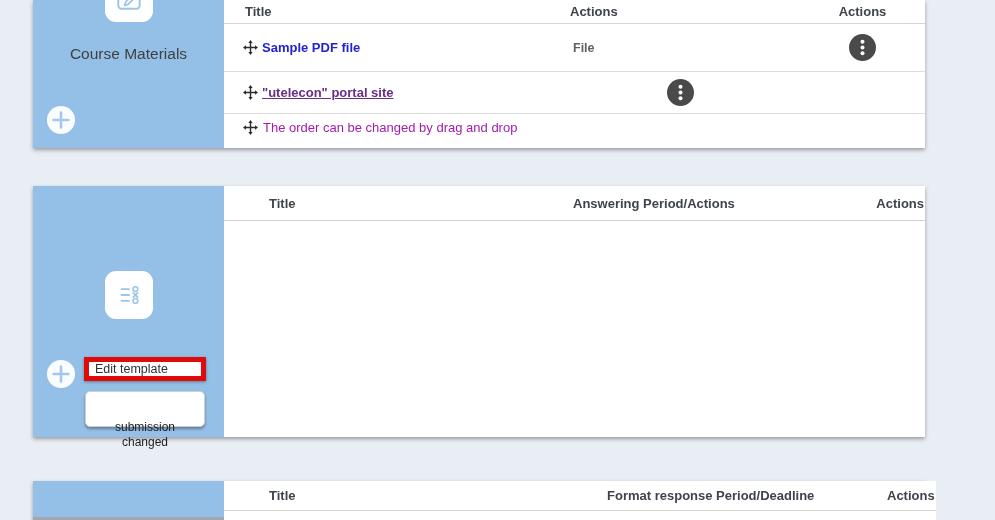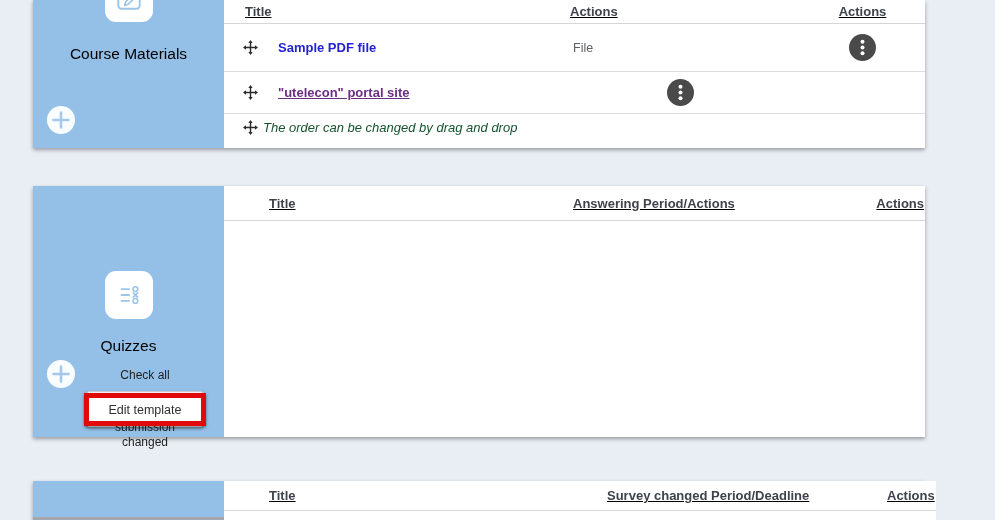--- a/index.html
+++ b/index.html
@@ -22,80 +22,79 @@
   .content{flex:1;position:relative;background:#fff;}
 
   .icon-box{
     position:absolute;width:48px;height:48px;background:#fff;border-radius:11px;
     display:flex;align-items:center;justify-content:center;
   }
   #card1 .icon-box{left:72px;top:-26px;}
   #card2 .icon-box{left:72px;top:85px;}
   .section-name{
     position:absolute;left:0;width:100%;text-align:center;
-    font-size:15.5px;color:#000000;
+    font-size:15.5px;color:#404040;
   }
   #card1 .section-name{top:45px;}
   #card2 .section-name{top:151px;}
   .add-btn{
     position:absolute;width:28px;height:28px;border-radius:50%;
     background:#fafdff;border:none;padding:0;cursor:pointer;
     display:flex;align-items:center;justify-content:center;
   }
   #card1 .add-btn{left:14px;top:106px;}
   #card2 .add-btn{left:14px;top:174px;}
 
   .edit-box{
-    position:absolute;left:51px;top:171px;width:122px;height:33px;box-sizing:border-box;
+    position:absolute;left:51px;top:171px;width:122px;height:24px;box-sizing:border-box;
     border:5px solid #e00a0a;background:#fff;z-index:3;cursor:pointer;
-    display:flex;align-items:center;justify-content:center;
+    display:flex;align-items:center;justify-content:flex-start;
     font-size:12.5px;color:#2f2f2f;font-family:"Liberation Sans",sans-serif;
     box-shadow:0 1px 3px rgba(0,0,0,0.35);
-    margin-top:36px;
   }
   .check-btn{
     position:absolute;left:52px;top:205px;width:120px;height:36px;box-sizing:border-box;
     background:#fff;border:1px solid #cfcfcf;border-radius:5px;z-index:2;cursor:pointer;
     box-shadow:0 2px 3px rgba(0,0,0,0.35);
     display:flex;flex-direction:column;align-items:center;justify-content:center;
     font-size:12px;line-height:15px;color:#1e1e1e;font-family:"Liberation Sans",sans-serif;gap:37px;
   }
 
-  .thead{border-bottom:1px solid #d6d6d6;display:grid;text-decoration:underline;}
+  .thead{border-bottom:1px solid #d6d6d6;display:grid;}
   #card1 .thead{height:23px;grid-template-columns:336px 240px 1fr;}
   #card2 .thead{height:34px;grid-template-columns:349px 230px 1fr;}
   #card3 .thead{height:29px;grid-template-columns:383px 280px 1fr;}
   .th{
     display:flex;align-items:center;
     font-size:13px;font-weight:bold;color:#3f434b;
   }
   .th-t1{padding-left:21px;}
   .th-f1{padding-left:10px;}
   .th-a1{justify-content:center;}
   .th-t2{padding-left:45px;}
   .th-a2{justify-content:flex-end;padding-right:1px;}
 
   .trow{
     display:grid;grid-template-columns:336px 240px 1fr;
     align-items:center;border-bottom:1px solid #dcdcdc;
   }
   #row1{height:47px;}
   #row2{height:41px;}
-  .td-title{display:flex;align-items:center;gap:20px;padding-left:19px;}
-  .td-format{padding-left:13px;font-size:12.5px;color:#5d6065;}
+  .td-title{display:flex;align-items:center;gap:4px;padding-left:19px;}
+  .td-format{padding-left:13px;font-size:12.5px;color:#5d6065;font-weight:bold;}
   .td-actions{display:flex;justify-content:center;}
   .link{font-size:13px;font-weight:bold;cursor:pointer;}
   .link-new{color:#2323d3;text-decoration:none;}
   .link-visited{color:#6a2e85;text-decoration:underline;}
   .kebab{border:none;background:transparent;padding:0;width:29px;height:29px;cursor:pointer;}
   .note-row{
     display:flex;align-items:flex-start;gap:5px;
     padding:6px 0 0 19px;height:36px;box-sizing:border-box;
   }
-  .note-text{font-size:13px;font-style:italic;color:#14532d;line-height:15px;}
+  .note-text{font-size:13px;color:#a21caf;line-height:15px;}
   .move-handle{flex:none;display:flex;cursor:move;}
 </style>
 </head>
 <body>
 
 <section class="card" id="card1">
   <aside class="sidebar">
     <div class="icon-box">
       <svg width="30" height="30" viewBox="0 0 28 28">
         <rect x="4" y="4" width="20" height="20" rx="3" fill="none" stroke="#9dc4e9" stroke-width="1.8"></rect>
@@ -173,21 +172,20 @@
 <section class="card" id="card2">
   <aside class="sidebar">
     <div class="icon-box">
       <svg width="30" height="30" viewBox="0 0 28 28">
         <path d="M7 8.5 H14 M7 14 H14 M7 19.5 H14" stroke="#9dc4e9" stroke-width="1.7" stroke-linecap="round"></path>
         <circle cx="20" cy="8.5" r="2.2" fill="none" stroke="#9dc4e9" stroke-width="1.5"></circle>
         <path d="M18 12 L22 16 M22 12 L18 16" stroke="#9dc4e9" stroke-width="1.5" stroke-linecap="round"></path>
         <circle cx="20" cy="19.5" r="2.2" fill="none" stroke="#9dc4e9" stroke-width="1.5"></circle>
       </svg>
     </div>
-    <div class="section-name">Quizzes</div>
     <button class="add-btn">
       <svg width="18" height="18" viewBox="0 0 18 18">
         <path d="M9 1.5 V16.5 M1.5 9 H16.5" stroke="#a3c8ec" stroke-width="2.6" stroke-linecap="round"></path>
       </svg>
     </button>
     <button class="edit-box">
       <span>Edit template</span>
     </button>
     <button class="check-btn">
       <span>Check all</span>
@@ -204,17 +202,17 @@
 </section>
 
 <section class="card" id="card3">
   <aside class="sidebar">
     <div class="blue-block"></div>
     <div class="shadow-strip"></div>
   </aside>
   <div class="content">
     <div class="thead">
       <div class="th th-t2">Title</div>
-      <div class="th">Survey changed Period/Deadline</div>
+      <div class="th">Format response Period/Deadline</div>
       <div class="th th-a2">Actions</div>
     </div>
   </div>
 </section>
 
 </body></html>

